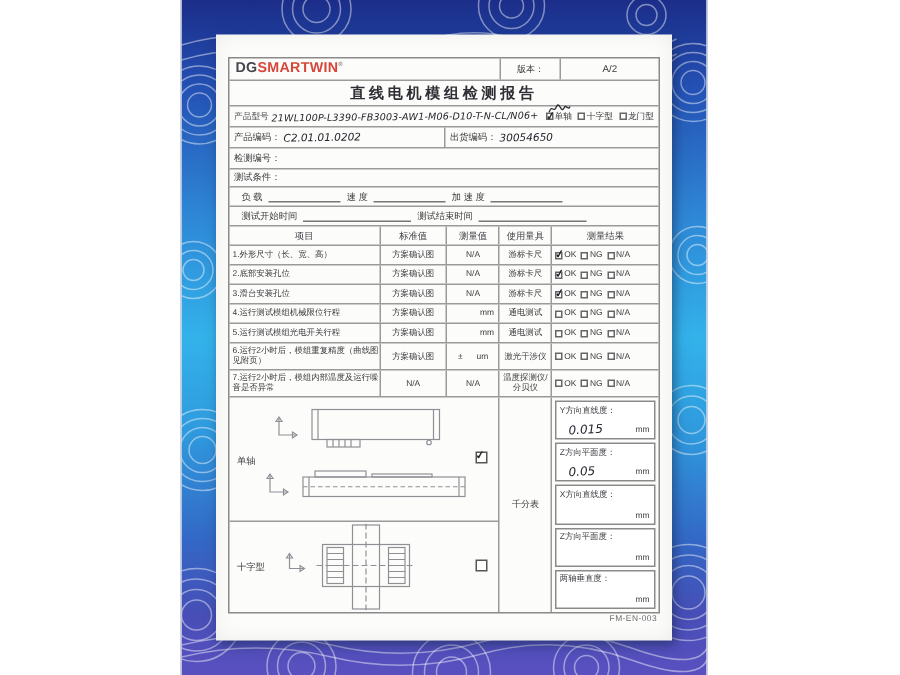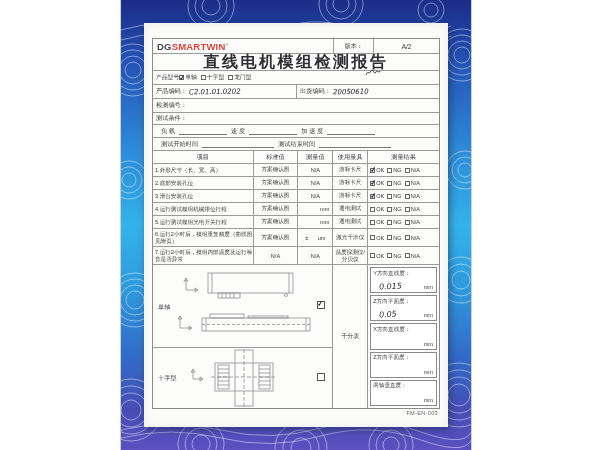--- a/index.html
+++ b/index.html
@@ -33,21 +33,21 @@
   .head-r { height:15px; }
   .logo-cell { width:63%; padding-left:4px; }
   .logo { font-weight:bold; font-size:9.5px; letter-spacing:.2px; }
   .logo .dg { color:#45464e; }
   .logo .rest { color:#d8453a; }
   .logo sup { font-size:4px; color:#888; }
   .ver-label { width:14%; justify-content:center; font-size:6px; }
   .ver-value { width:23%; justify-content:center; font-size:6.5px; }
 
   .title-r { height:17px; justify-content:center; align-items:center; }
-  .title { font-size:16px; font-weight:bold; letter-spacing:2.5px; color:#2e2e34; }
+  .title { font-size:10px; font-weight:bold; letter-spacing:2.5px; color:#2e2e34; }
 
   
   .model-r { height:14px; font-size:5.8px; align-items:center; position:relative; }
   .model-label { padding-left:3px; white-space:nowrap; color:#4a4a50; }
   .model-hw { flex:1; margin-left:2px; }
   .type-opts { display:flex; gap:4px; padding-right:3px; white-space:nowrap; align-items:center; }
   .type-opt { display:inline-flex; align-items:center; gap:1px; position:relative; }
 
   .two-col { height:14px; font-size:6.2px; }
   .half-l { width:50%; padding-left:3px; }
@@ -184,20 +184,21 @@
           <div class="c ver-label">版本：</div>
           <div class="c ver-value">A/2</div>
         </div>
 
         <div class="r title-r">
           <span class="title">直线电机模组检测报告</span>
         </div>
 
         <div class="r model-r">
           <span class="model-label">产品型号</span>
+          <span class="model-hw"><span class="hw hw-model">21WL100P-L3390-FB3003-AW1-M06-D10-T-N-CL/N06+</span></span>
           <svg class="scribble" width="16" height="10" viewBox="0 0 16 10">
             <path d="M1,7 C3,1 4,8 6,3 C8,-1 9,8 11,4 C12,1 14,6 15,3" stroke="#2a2a33" fill="none" stroke-width="0.9"></path>
           </svg>
           <span class="type-opts">
             <span class="type-opt" data-checked="true">
                 <span class="box"></span>
                 <span>单轴</span>
               </span>
             <span class="type-opt" data-checked="false">
                 <span class="box"></span>
@@ -210,21 +211,21 @@
           </span>
         </div>
 
         <div class="r two-col">
           <div class="c half-l">
               <span>产品编码：</span>
               <span class="hw hw-code">C2.01.01.0202</span>
             </div>
           <div class="c half-r">
               <span>出货编码：</span>
-              <span class="hw hw-code">20050610</span>
+              <span class="hw hw-code">30054650</span>
             </div>
         </div>
 
         <div class="r two-col">
           <div class="c half-l">
               <span>检测编号：</span>
               <span class="hw hw-code"></span>
             </div>
         </div>
 

